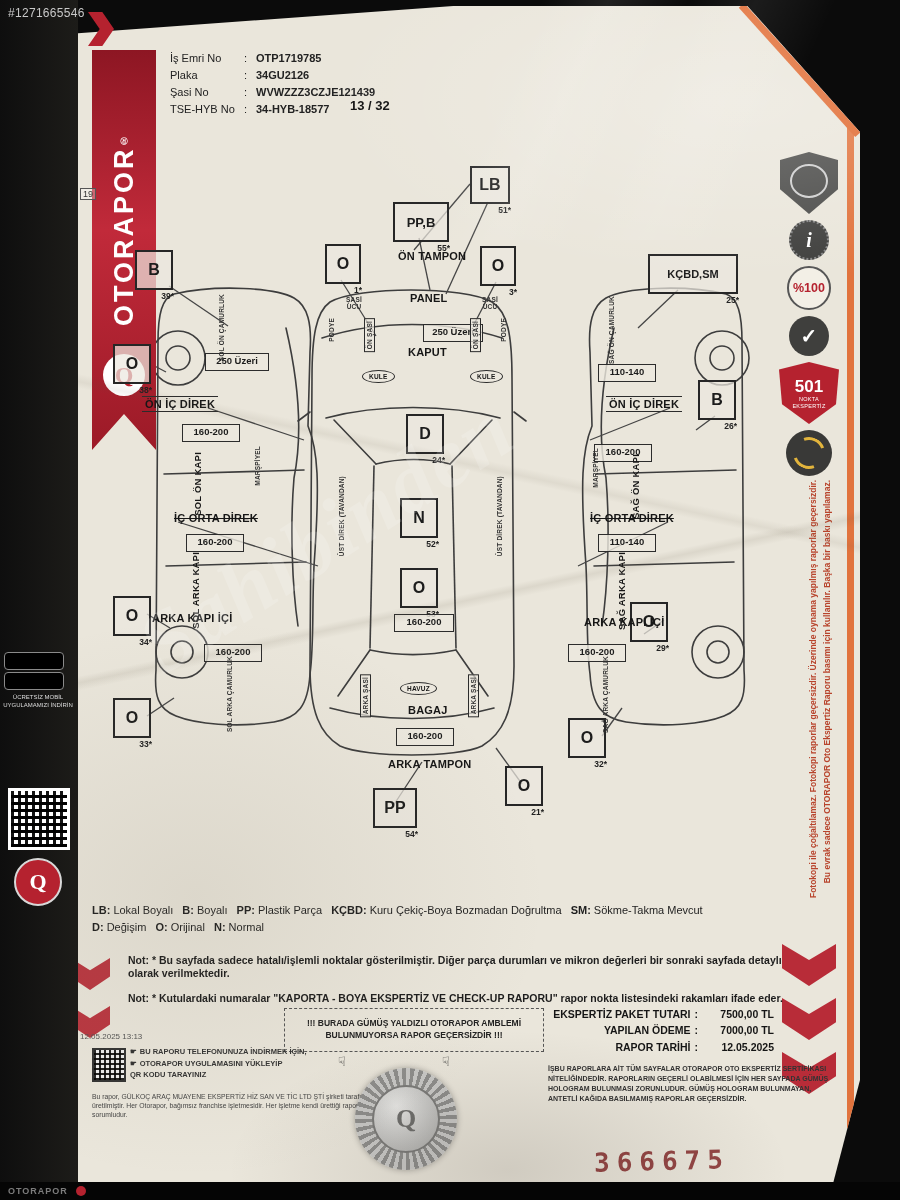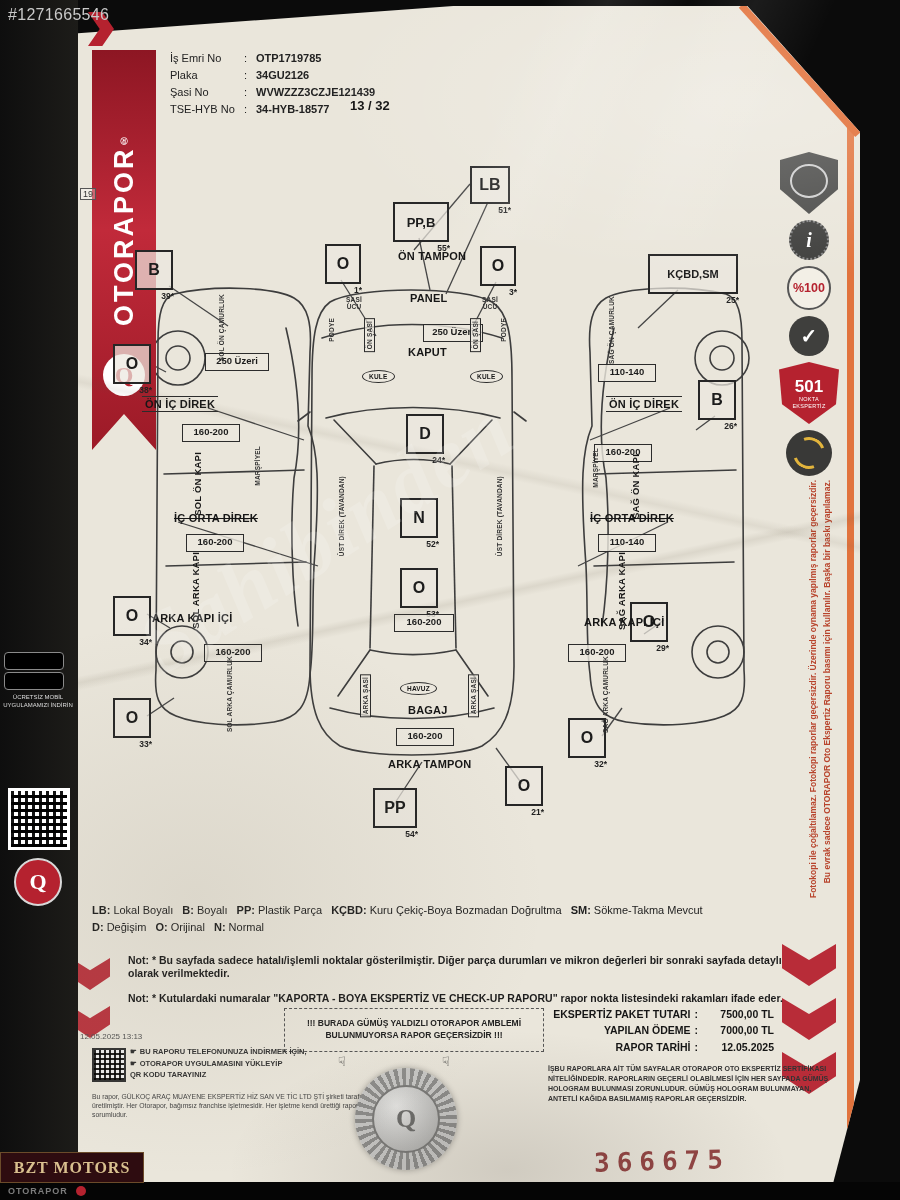--- a/index.html
+++ b/index.html
@@ -1,18 +1,18 @@
 <!DOCTYPE html>
 <html><head>
 <meta charset="utf-8">
 <style>
   html,body{margin:0;padding:0;background:#000;}
   .stage{position:relative;width:900px;height:1200px;background:#0b0b0b;overflow:hidden;font-family:"Liberation Sans",sans-serif;}
   .leftcol{position:absolute;left:0;top:0;width:78px;height:1200px;background:linear-gradient(90deg,#0e0e0e,#1d1c19);z-index:1;}
-  .imgid{position:absolute;left:8px;top:6px;color:#c9c9c9;font-size:16px;letter-spacing:.3px;z-index:9;}
+  .imgid{position:absolute;left:8px;top:6px;color:#c9c9c9;font-size:12px;letter-spacing:.3px;z-index:9;}
   .arrow{position:absolute;left:88px;top:12px;width:26px;height:34px;background:#b5222f;clip-path:polygon(0 0,55% 0,100% 50%,55% 100%,0 100%,45% 50%);z-index:5;}
   .appbadge{position:absolute;left:4px;width:58px;height:16px;border:1px solid #8a8a8a;border-radius:4px;background:#000;}
   .a1{top:652px}.a2{top:672px}
   .appprompt{position:absolute;left:2px;top:694px;width:72px;color:#ddd;font-size:6px;text-align:center;line-height:1.3;}
   .sideqr{position:absolute;left:8px;top:788px;width:56px;height:56px;border:3px solid #fff;background:
     repeating-linear-gradient(90deg, rgba(0,0,0,.92) 0 3px, transparent 3px 7px),
     repeating-linear-gradient(0deg, rgba(0,0,0,.92) 0 3px, #fff 3px 7px);}
   .sidelogo{position:absolute;left:14px;top:858px;width:44px;height:44px;border-radius:50%;background:#b5222f;display:flex;align-items:center;justify-content:center;color:#fff;font-weight:bold;font-size:22px;border:2px solid #d8d8d8;font-family:"Liberation Serif",serif;}
 
   .paper{position:absolute;left:78px;top:6px;width:782px;height:1188px;background:#eae6db;z-index:2;overflow:hidden;
@@ -400,20 +400,19 @@
     <div class="validity">İŞBU RAPORLARA AİT TÜM SAYFALAR OTORAPOR OTO EKSPERTİZ SERTİFİKASI NİTELİĞİNDEDİR. RAPORLARIN GEÇERLİ OLABİLMESİ İÇİN HER SAYFADA GÜMÜŞ HOLOGRAM BULUNMASI ZORUNLUDUR. GÜMÜŞ HOLOGRAM BULUNMAYAN, ANTETLİ KAĞIDA BASILMAMIŞ RAPORLAR GEÇERSİZDİR.</div>
 
     <div class="holo">
       <div class="hin">Q</div>
     </div>
 
     <div class="serial">366675</div>
     <div class="seriallbl">SERİAL</div>
   </div>
 
-  <div class="bzt">BZT MOTORS</div>
   <div class="bottomstrip">
     <div class="bs-brand">OTORAPOR</div>
     <div class="bs-dot"></div>
   </div>
   <div class="wm">Sahibinden</div>
   <div class="shine"></div>
 </div>
 
 </body></html>

